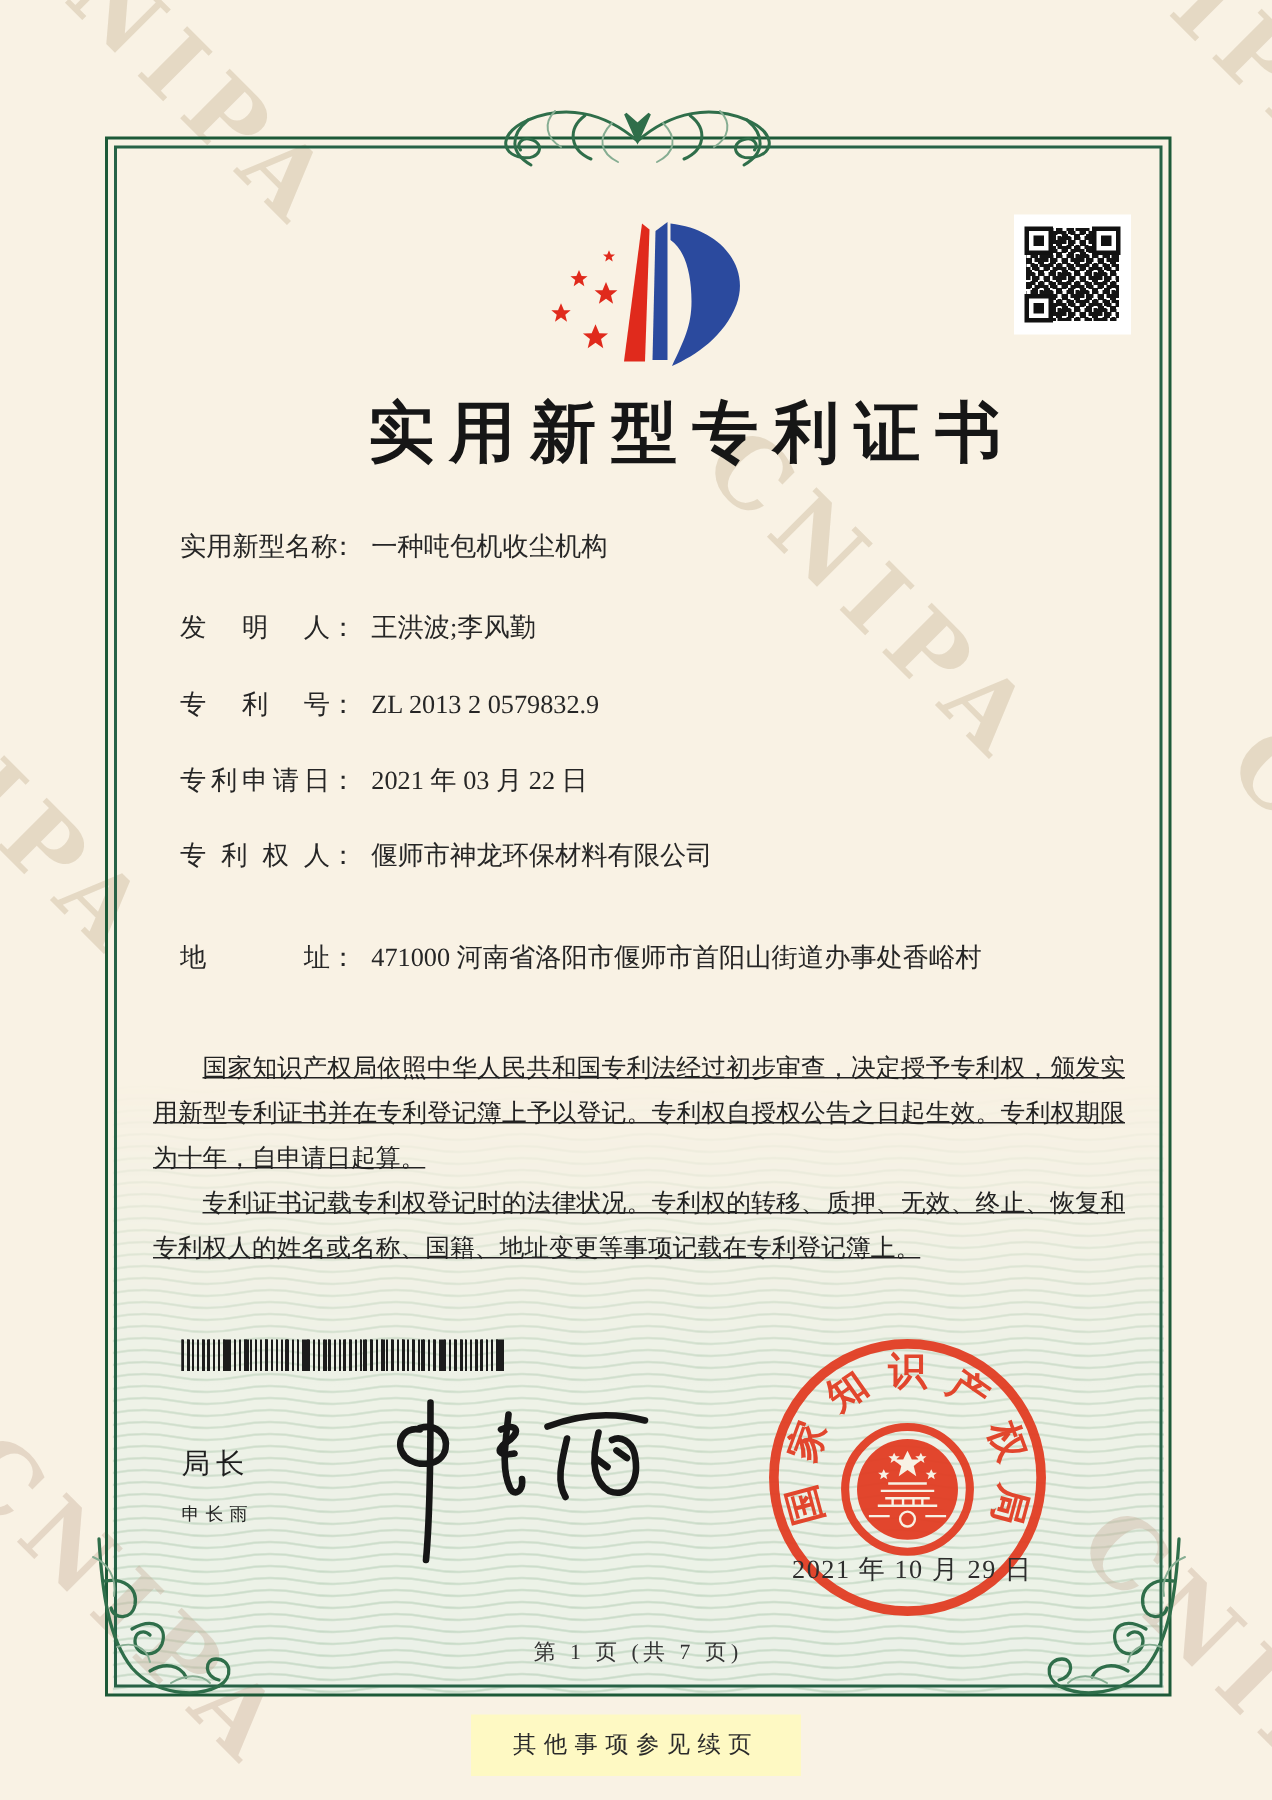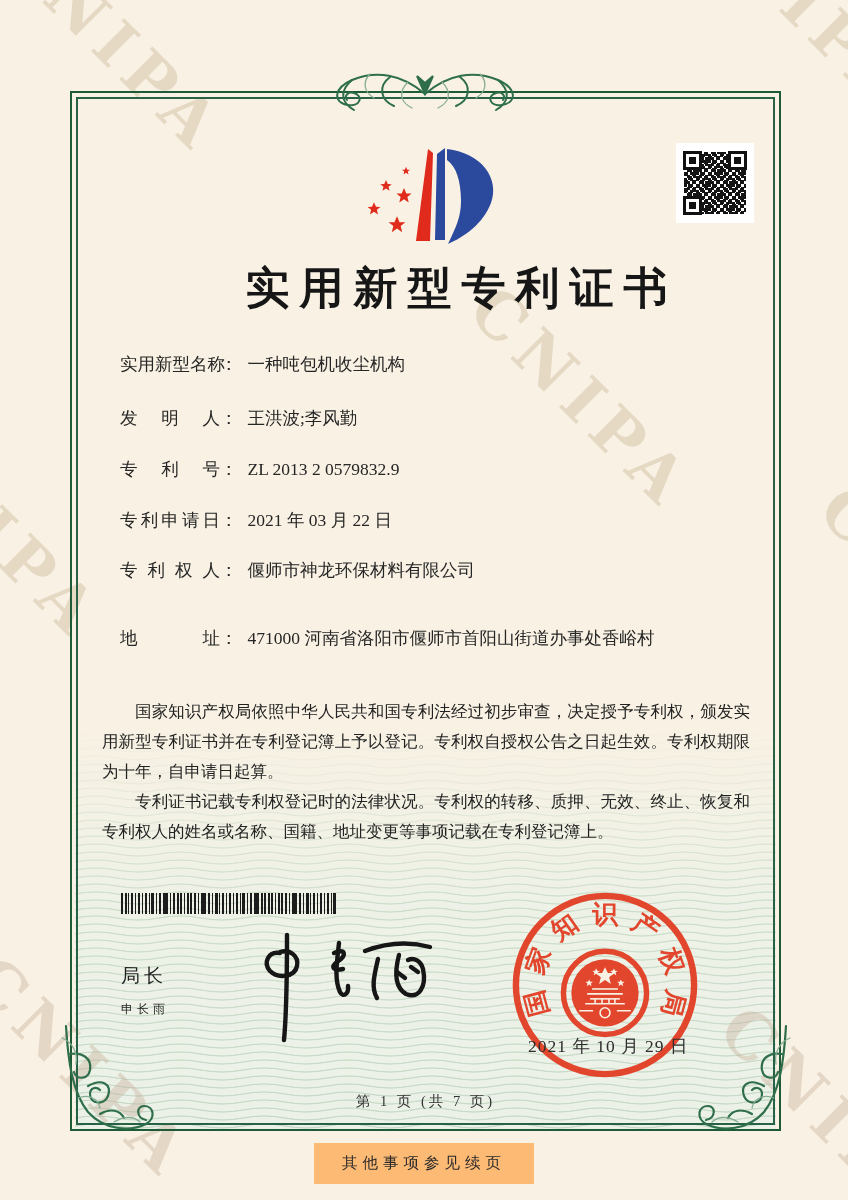--- a/index.html
+++ b/index.html
@@ -46,41 +46,41 @@
       font-size:44px;font-weight:bold;color:#161616;letter-spacing:10px;padding-left:36px;}
 
   .frow{position:absolute;left:120px;width:660px;font-size:17.5px;color:#262626;white-space:nowrap;}
   .flabel{display:inline-block;width:100px;text-align:justify;text-align-last:justify;vertical-align:bottom;}
   .fvalue{margin-left:10px;}
   .fgroup-right{position:absolute;left:335px;top:0;}
   .fgroup-right .flabel{width:90px;}
 
   .paras{position:absolute;left:102px;top:697px;width:648px;font-size:16.5px;
       line-height:30px;color:#222;text-align:justify;}
-  .paras p{margin:0;text-indent:2em;}
+  .paras p{margin:0;text-indent:2em;text-decoration:underline;}
 
   .barcode{position:absolute;left:121px;top:893px;width:215px;height:21px;
       background:
         repeating-linear-gradient(90deg,#1c1c1c 0 1.5px,transparent 1.5px 3.5px),
         repeating-linear-gradient(90deg,#1c1c1c 0 1px,transparent 1px 7px),
         repeating-linear-gradient(90deg,transparent 0 4px,#1c1c1c 4px 6px,transparent 6px 13px);}
 
   .signer-title{position:absolute;left:121px;top:963px;font-size:19px;color:#1e1e1e;letter-spacing:4px;}
   .signer-name{position:absolute;left:121px;top:1001px;font-size:12px;color:#1e1e1e;letter-spacing:4px;}
   .signature{position:absolute;left:250px;top:926px;}
 
   .seal{position:absolute;left:506px;top:886px;opacity:0.93;}
   .seal-date{position:absolute;left:528px;top:1034px;font-size:17.5px;color:#2d2d2d;
       letter-spacing:1px;z-index:6;white-space:nowrap;}
 
   .page-indicator{position:absolute;left:70px;top:1092px;width:711px;text-align:center;
       font-size:14.5px;letter-spacing:3px;color:#333;}
 
   .continuation{position:absolute;left:0;top:1143px;width:848px;text-align:center;}
-  .continuation span{display:inline-block;background:#fdba74;padding:10px 28px;
+  .continuation span{display:inline-block;background:#fef9c3;padding:10px 28px;
       font-size:15.5px;letter-spacing:5px;color:#2a2a2a;}
 </style>
 </head>
 <body>
 
 <div class="page">
 
   <svg class="waves" width="701" height="410" viewBox="0 0 701 410">
     <defs>
       <pattern id="wavep" width="84" height="8" patternUnits="userSpaceOnUse">

